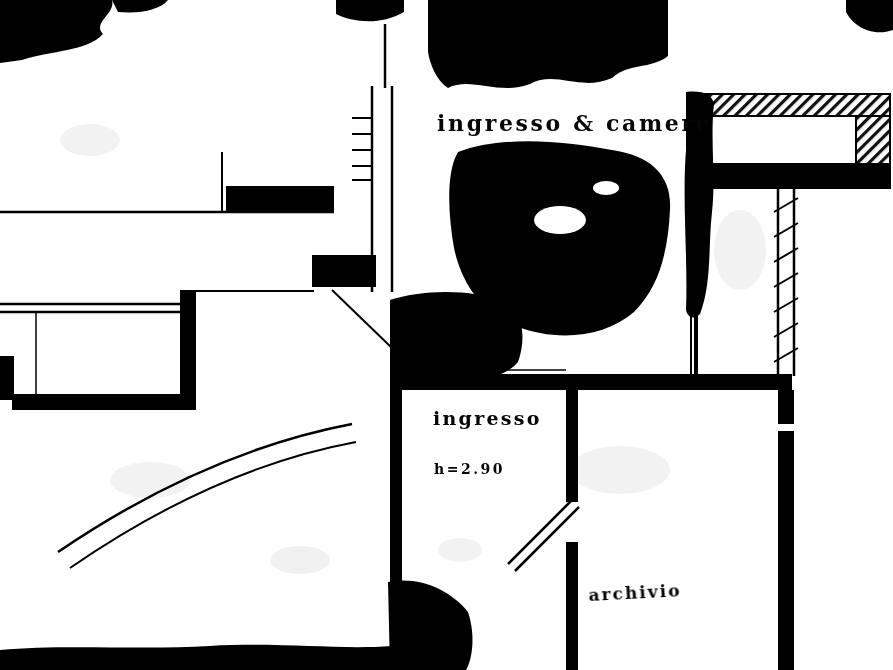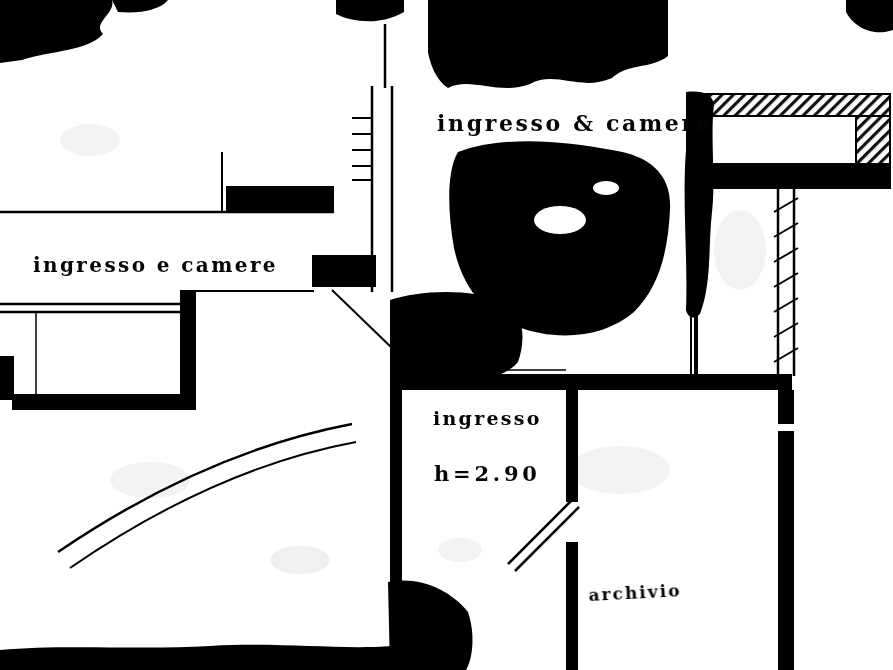--- a/index.html
+++ b/index.html
@@ -25,21 +25,21 @@
     color: #050505;
     font-weight: 600;
     white-space: nowrap;
     filter: blur(0.45px);
     letter-spacing: 0.12em;
     transform-origin: left top;
   }
   .label-upper-room  { left: 437px; top: 110px; font-size: 22px; }
   .label-left-room   { left: 33px;  top: 253px; font-size: 20px; }
   .label-hall        { left: 433px; top: 407px; font-size: 19px; }
-  .label-hall-height { left: 434px; top: 461px; font-size: 21px; letter-spacing: 0.18em; }
+  .label-hall-height { left: 434px; top: 461px; font-size: 14px; letter-spacing: 0.18em; }
   .label-lower-room  { left: 588px; top: 585px; font-size: 17px; transform: rotate(-3deg); }
 </style>
 </head>
 <body>
 
 <div id="stage">
 
   <svg id="plan-svg" width="893" height="670" viewBox="0 0 893 670">
     <defs>
       <pattern id="hatch45" width="8" height="8" patternUnits="userSpaceOnUse" patternTransform="rotate(45)">
@@ -140,21 +140,20 @@
       <path d="M0,650 C60,644 140,650 210,646 C280,642 340,650 392,646 L392,670 H0 Z"></path>
       <path d="M388,582 C420,576 450,590 468,612 C476,636 472,660 466,670 L390,670 Z"></path>
 
       <ellipse cx="560" cy="220" rx="26" ry="14" fill="#ffffff"></ellipse>
       <ellipse cx="606" cy="188" rx="13" ry="7" fill="#ffffff"></ellipse>
     </g>
   </svg>
 
   <div class="label label-upper-room">ingresso &amp; camere</div>
 
-  <div class="label label-left-room">ingresso e camere</div>
 
   <div class="label label-hall">ingresso</div>
 
   <div class="label label-hall-height">h=2.90</div>
 
   <div class="label label-lower-room">archivio</div>
 
 </div>
 
 </body></html>

